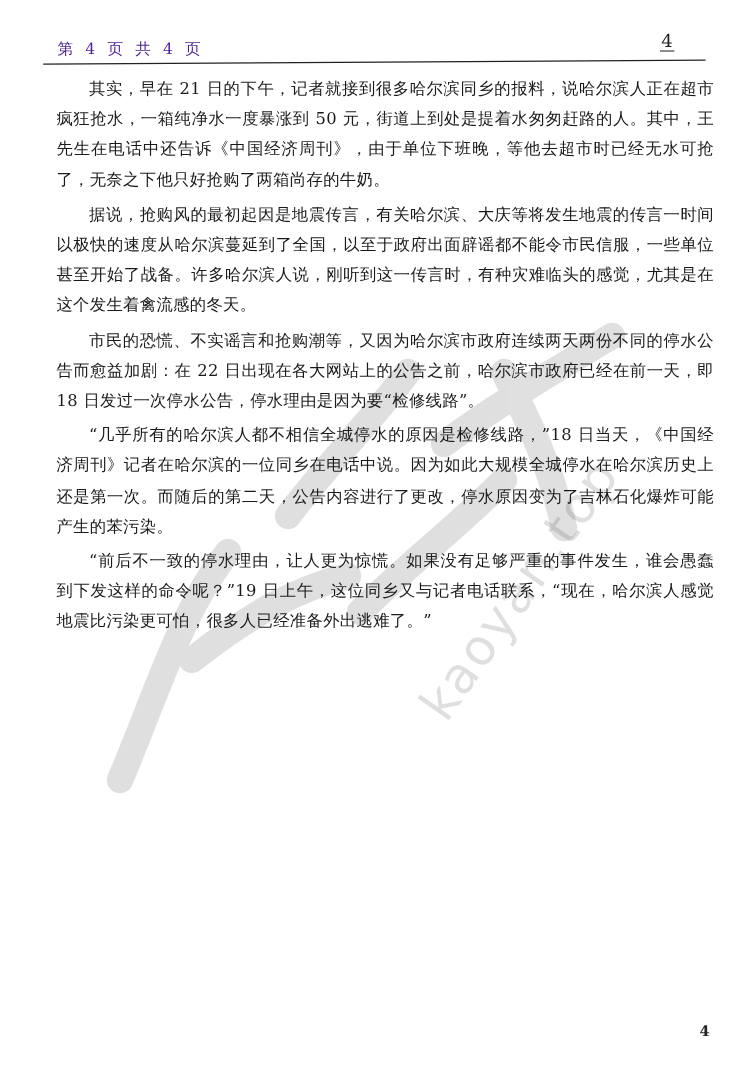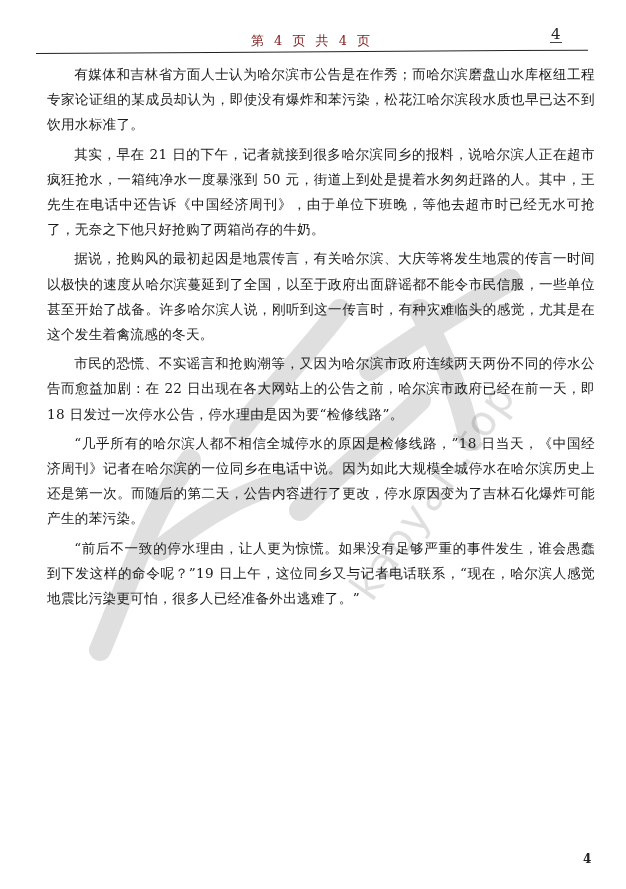--- a/index.html
+++ b/index.html
@@ -1,20 +1,20 @@
 <!DOCTYPE html>
 <html><head>
 <meta charset="utf-8">
 <style>
   html, body { margin: 0; padding: 0; background: #ffffff; }
   body { width: 626px; height: 889px; position: relative; overflow: hidden;
          font-family: "DejaVu Serif", "Liberation Serif", serif; color: #1a1a1a; }
   .header { position: absolute; left: 36px; top: 24px; width: 552px; height: 28px; }
-  .header-title { position: absolute; left: 0; width: 100%; top: 8px; text-align: center;
-                  font-size: 13px; letter-spacing: 3px; color: #7f1d1d; }
+  .header-title { position: absolute; left: 12px; width: 100%; top: 8px; text-align: left;
+                  font-size: 13px; letter-spacing: 3px; color: #4c1d95; }
   .header-rule { position: absolute; left: 0; top: 29px; width: 100%; height: 0;
                  border-top: 1.5px solid #222; transform: rotate(-0.35deg); transform-origin: left; }
   .corner-num { position: absolute; left: 550px; top: 26px; font-size: 15px; color: #222;
                 border-bottom: 1px solid #444; line-height: 16px; padding: 0 1px; }
   .body-text { position: absolute; left: 47px; top: 62px; width: 548px; }
   .para { margin: 0 0 0 0; font-size: 13.6px; line-height: 25.2px; text-indent: 2em;
           text-align: justify; letter-spacing: 0.3px; }
   .para + .para { margin-top: 4px; }
   .watermark-cn { position: absolute; left: 40px; top: 250px; width: 500px; height: 420px;
                   pointer-events: none; opacity: 0.12; }
@@ -31,21 +31,20 @@
   <div class="header-rule"></div>
 </div>
 <div class="corner-num">4</div>
 
 <svg class="watermark-cn" viewBox="0 0 500 420">
   <path d="M60 400 C90 330 110 260 150 210 M120 300 C170 260 210 240 250 230 M200 180 C230 140 270 100 300 60 M260 260 C300 220 340 190 380 150 M330 120 C370 90 420 60 470 30 M380 60 C400 100 420 140 430 190" stroke="#000" stroke-width="22" stroke-linecap="round" fill="none"></path>
 </svg>
 <div class="watermark-en">kaoyan.top</div>
 
 <div class="body-text">
-  <p class="para">有媒体和吉林省方面人士认为哈尔滨市公告是在作秀；而哈尔滨磨盘山水库枢纽工程专家论证组的某成员却认为，即使没有爆炸和苯污染，松花江哈尔滨段水质也早已达不到饮用水标准了。</p>
   <p class="para">其实，早在 21 日的下午，记者就接到很多哈尔滨同乡的报料，说哈尔滨人正在超市疯狂抢水，一箱纯净水一度暴涨到 50 元，街道上到处是提着水匆匆赶路的人。其中，王先生在电话中还告诉《中国经济周刊》，由于单位下班晚，等他去超市时已经无水可抢了，无奈之下他只好抢购了两箱尚存的牛奶。</p>
   <p class="para">据说，抢购风的最初起因是地震传言，有关哈尔滨、大庆等将发生地震的传言一时间以极快的速度从哈尔滨蔓延到了全国，以至于政府出面辟谣都不能令市民信服，一些单位甚至开始了战备。许多哈尔滨人说，刚听到这一传言时，有种灾难临头的感觉，尤其是在这个发生着禽流感的冬天。</p>
   <p class="para">市民的恐慌、不实谣言和抢购潮等，又因为哈尔滨市政府连续两天两份不同的停水公告而愈益加剧：在 22 日出现在各大网站上的公告之前，哈尔滨市政府已经在前一天，即 18 日发过一次停水公告，停水理由是因为要“检修线路”。</p>
   <p class="para">“几乎所有的哈尔滨人都不相信全城停水的原因是检修线路，”18 日当天，《中国经济周刊》记者在哈尔滨的一位同乡在电话中说。因为如此大规模全城停水在哈尔滨历史上还是第一次。而随后的第二天，公告内容进行了更改，停水原因变为了吉林石化爆炸可能产生的苯污染。</p>
   <p class="para">“前后不一致的停水理由，让人更为惊慌。如果没有足够严重的事件发生，谁会愚蠢到下发这样的命令呢？”19 日上午，这位同乡又与记者电话联系，“现在，哈尔滨人感觉地震比污染更可怕，很多人已经准备外出逃难了。”</p>
 </div>
 
 <div class="footer-num">4</div>
 
 </body></html>

